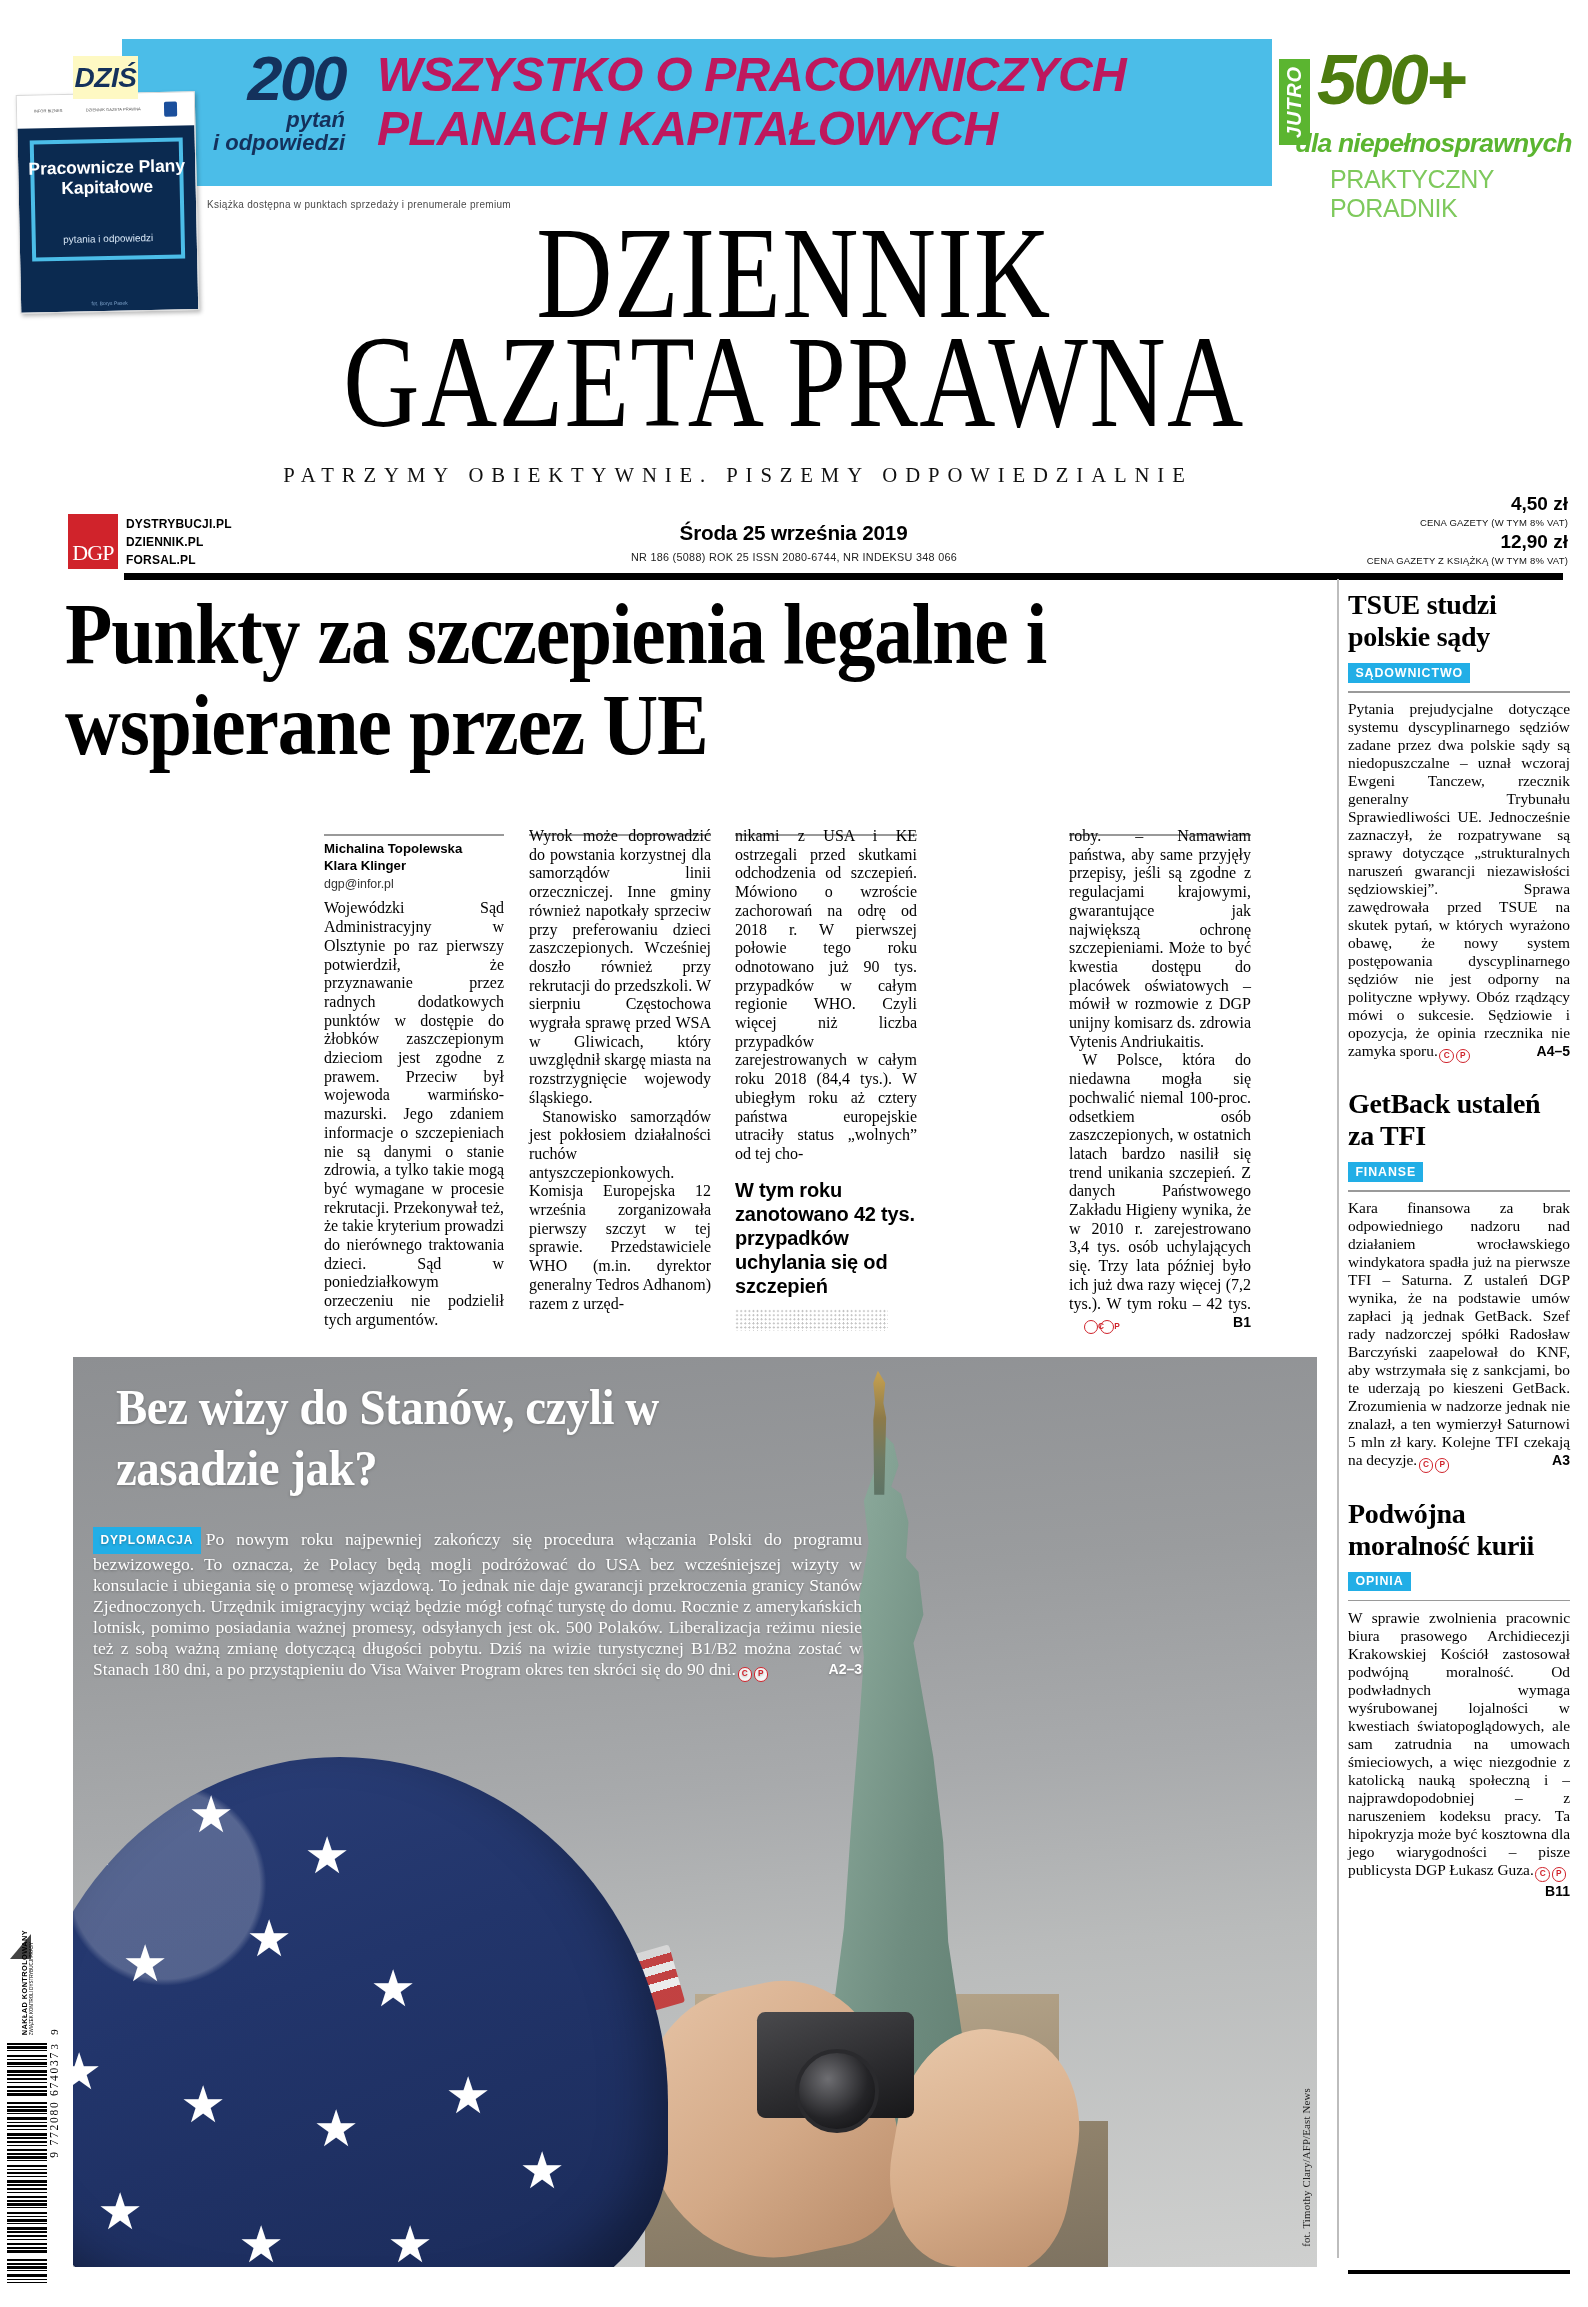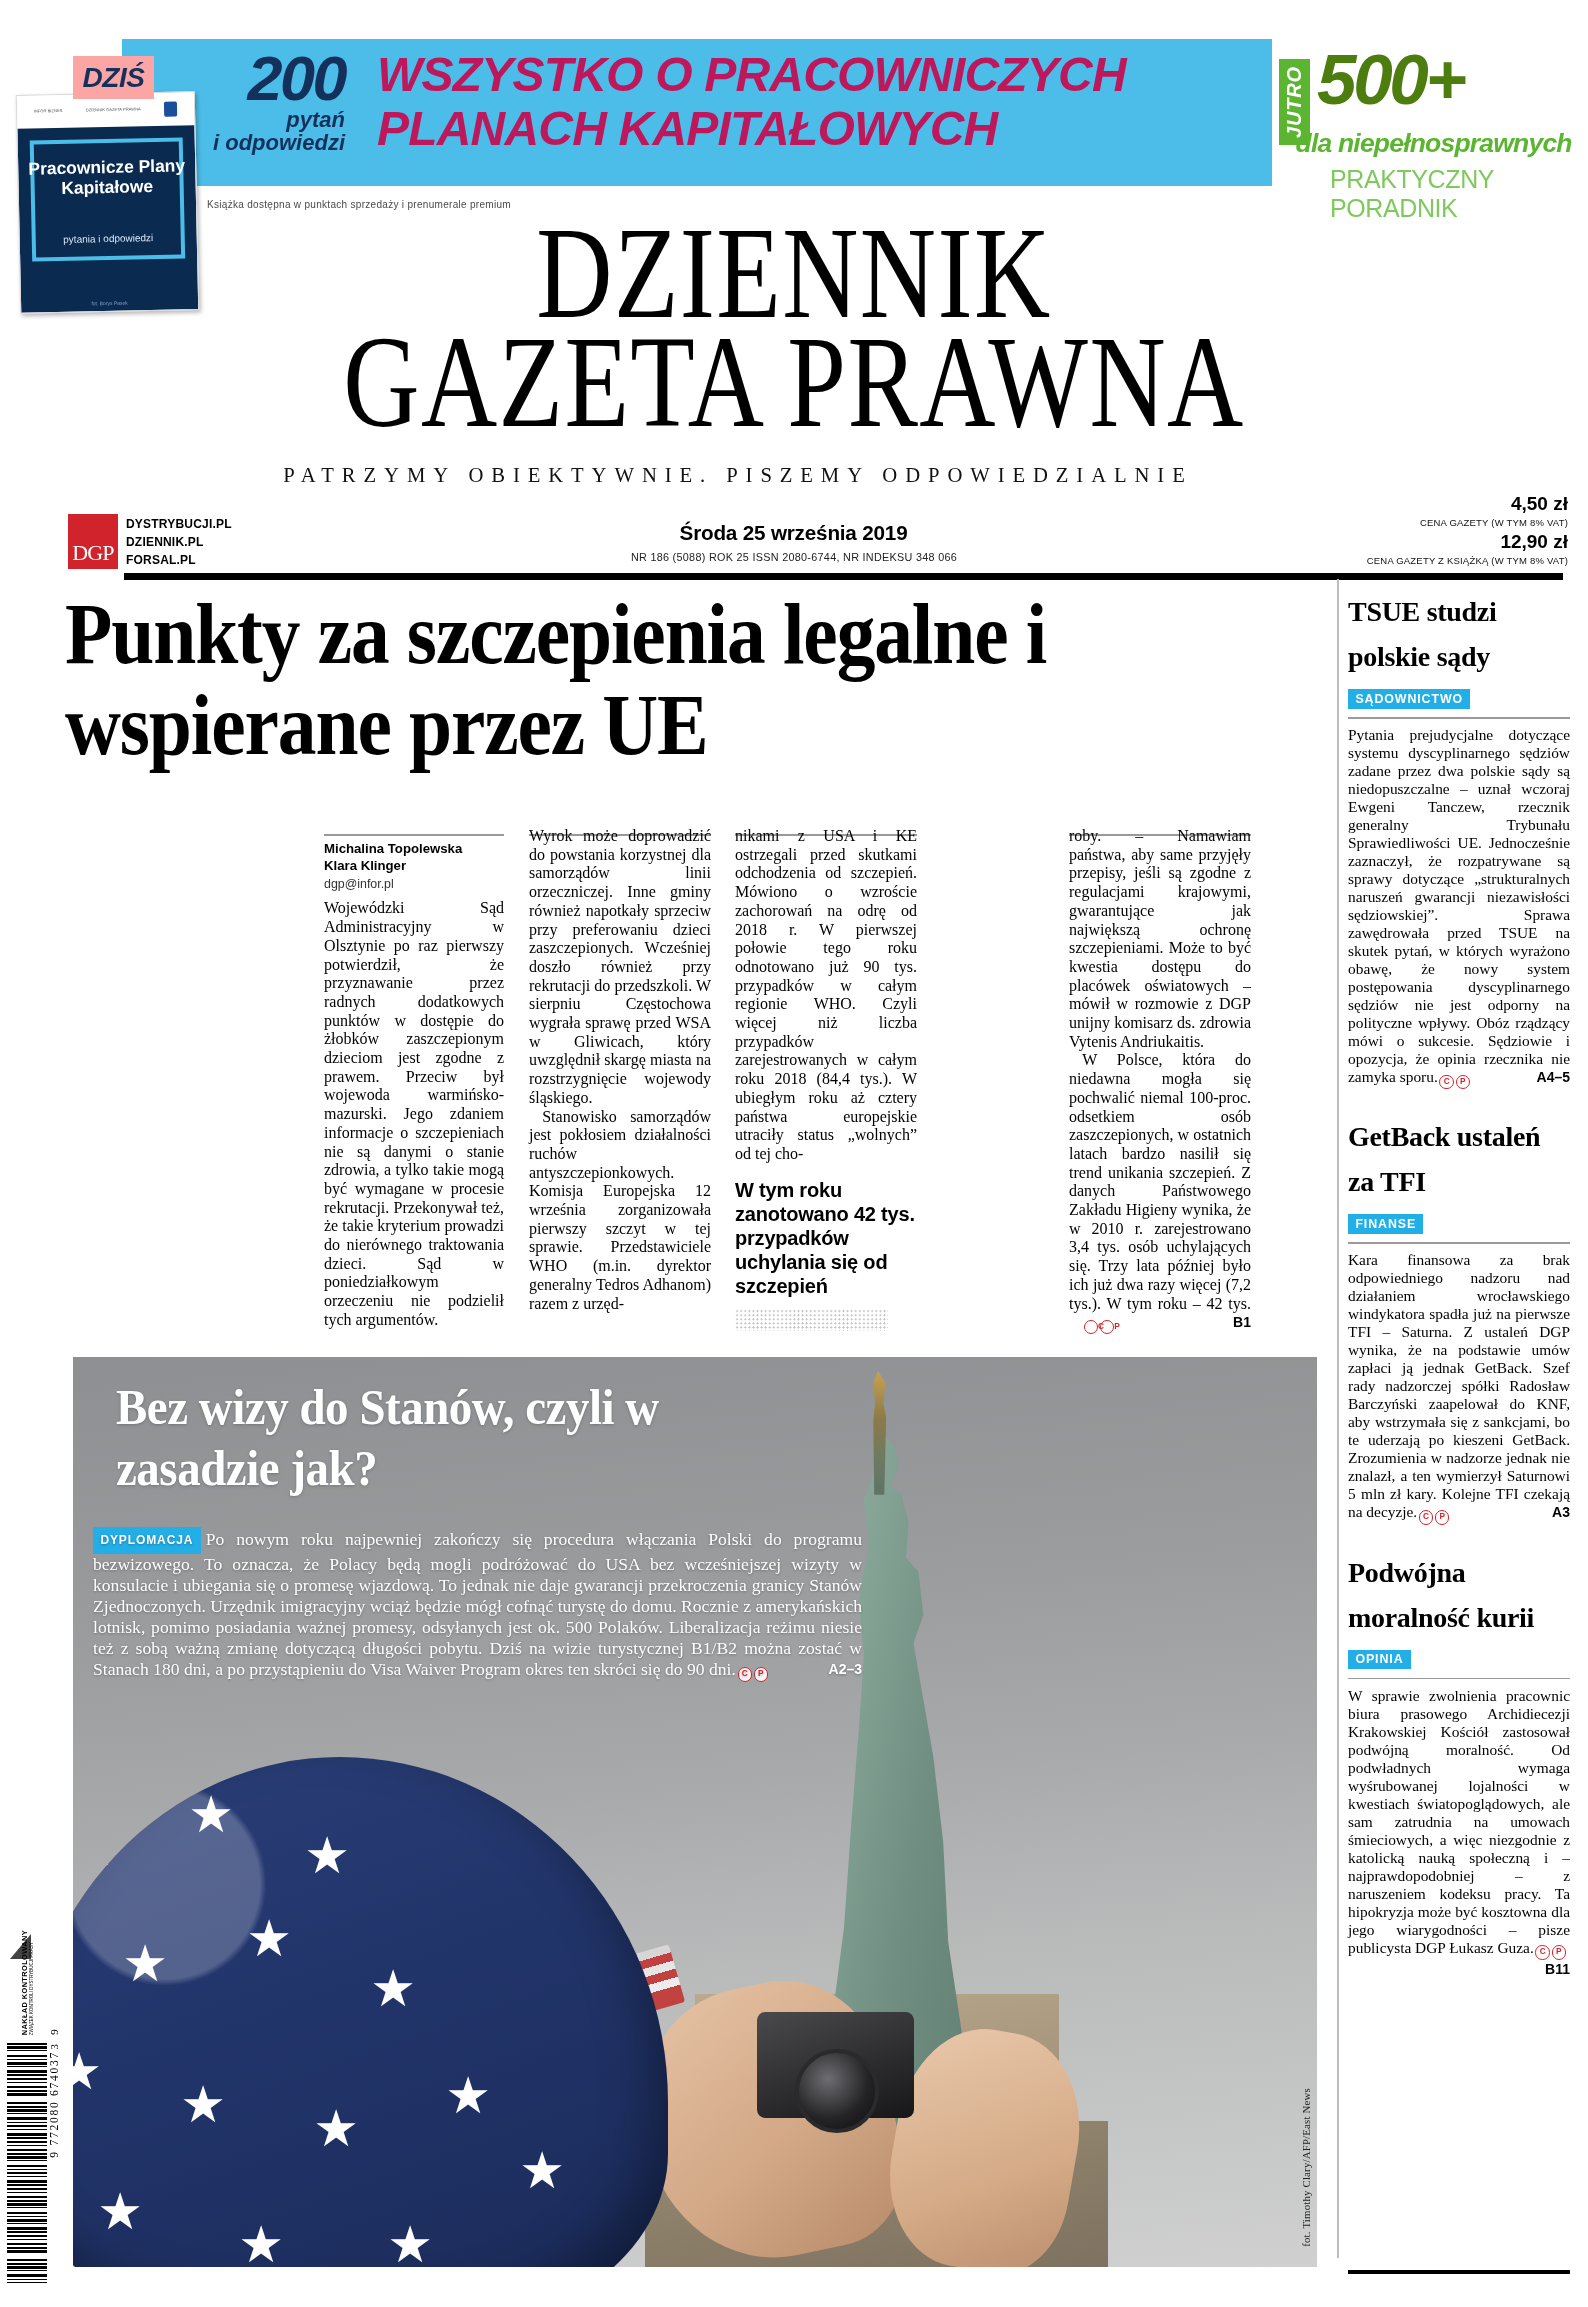--- a/index.html
+++ b/index.html
@@ -11,22 +11,22 @@
   }
   .page{position:absolute; inset:0;}
 
   
   .promo{position:absolute; left:0; top:31px; width:1588px; height:180px;}
   .promo-blue{
     position:absolute; left:122px; top:8.3px; width:1150px; height:147px;
     background:#4bbde8;
   }
   .dzis-badge{
-    position:absolute; left:73px; top:25px; width:81px; height:43px;
-    background:#fca5a5; color:#14315c;
+    position:absolute; left:73px; top:25px; width:65px; height:43px;
+    background:#fef9c3; color:#14315c;
     font-family:"Liberation Sans", sans-serif; font-weight:bold; font-style:italic;
     font-size:28px; letter-spacing:-0.4px;
     display:flex; align-items:center; justify-content:center; z-index:6;
   }
   .book{
     position:absolute; left:18px; top:62px; width:177px; height:217px;
     background:#fff; z-index:5; transform:rotate(-1.2deg);
     box-shadow:1.7px 2.5px 4.1px rgba(0,0,0,.28);
     overflow:hidden; border:0.8px solid #d8d8d8;
   }
@@ -186,21 +186,21 @@
     border-radius:50%;color:#d0232b;font-family:"Liberation Sans",sans-serif;font-size:8.3px;
     line-height:10px;text-align:center;vertical-align:-1.7px;margin-left:1.7px;font-weight:bold;
   }
   .pgref{float:right;font-family:"Liberation Sans",sans-serif;font-weight:bold;font-size:14px;}
 
   
   .sidebar{position:absolute; left:1348px; top:589px; width:222px;}
   .side-sep{position:absolute; left:1337px; top:579px; width:1.7px; height:1679px; background:#bdbdbd;}
   .side-head{
     font-family:"Liberation Serif", serif; font-weight:bold;
-    font-size:28px; line-height:45px; letter-spacing:-0.3px; margin-bottom:10px;
+    font-size:28px; line-height:32px; letter-spacing:-0.3px; margin-bottom:10px;
   }
   .side-rule{height:1.7px;background:#9a9a9a;margin:8.3px 0 7.4px 0;}
   .side-body{font-size:15.4px; line-height:18px; text-align:justify; hyphens:auto;}
   .side-block{margin-bottom:25px;}
 
   
   .feature{position:absolute; left:73px; top:1357px; width:1244px; height:910px; overflow:hidden;}
   .ph-sky{
     position:absolute; inset:0;
     background:linear-gradient(175deg,#8d8f92 0%,#9a9c9e 28%,#a8aaac 48%,#b9bbbb 66%,#cfd0cf 100%);

